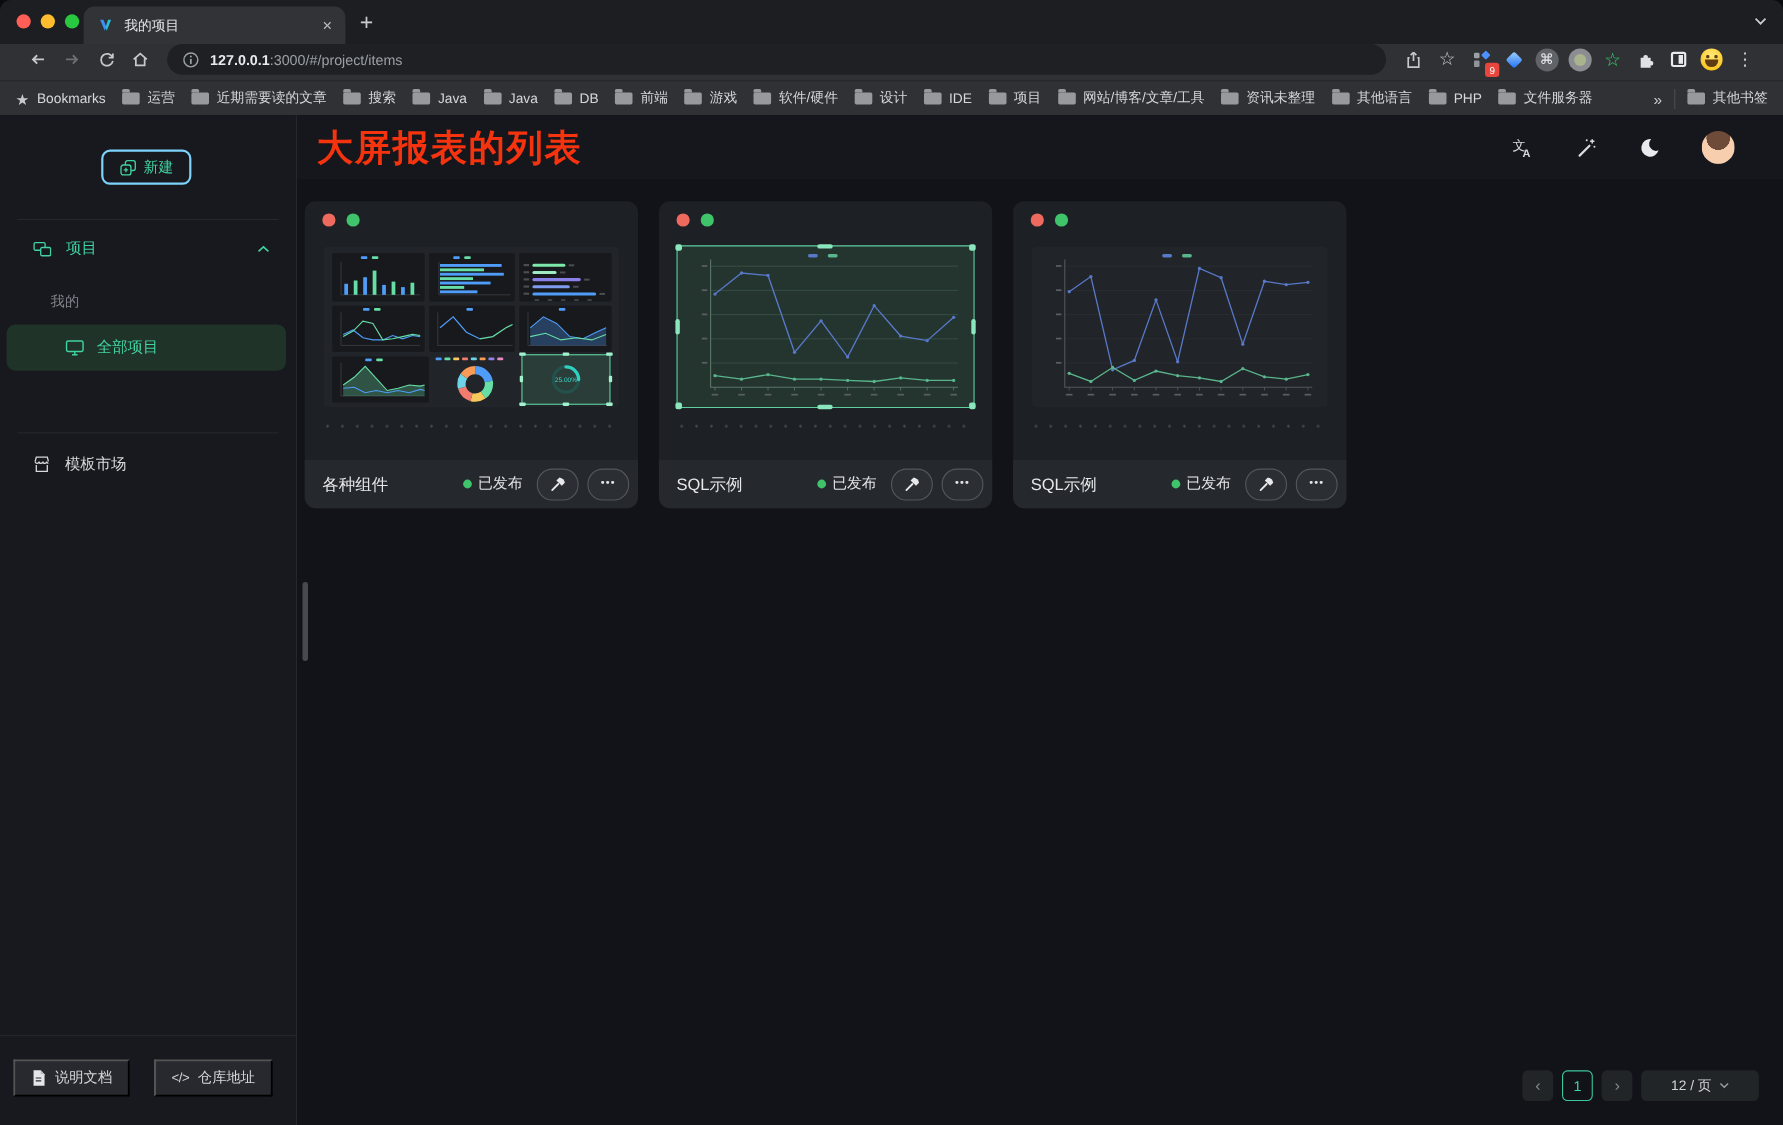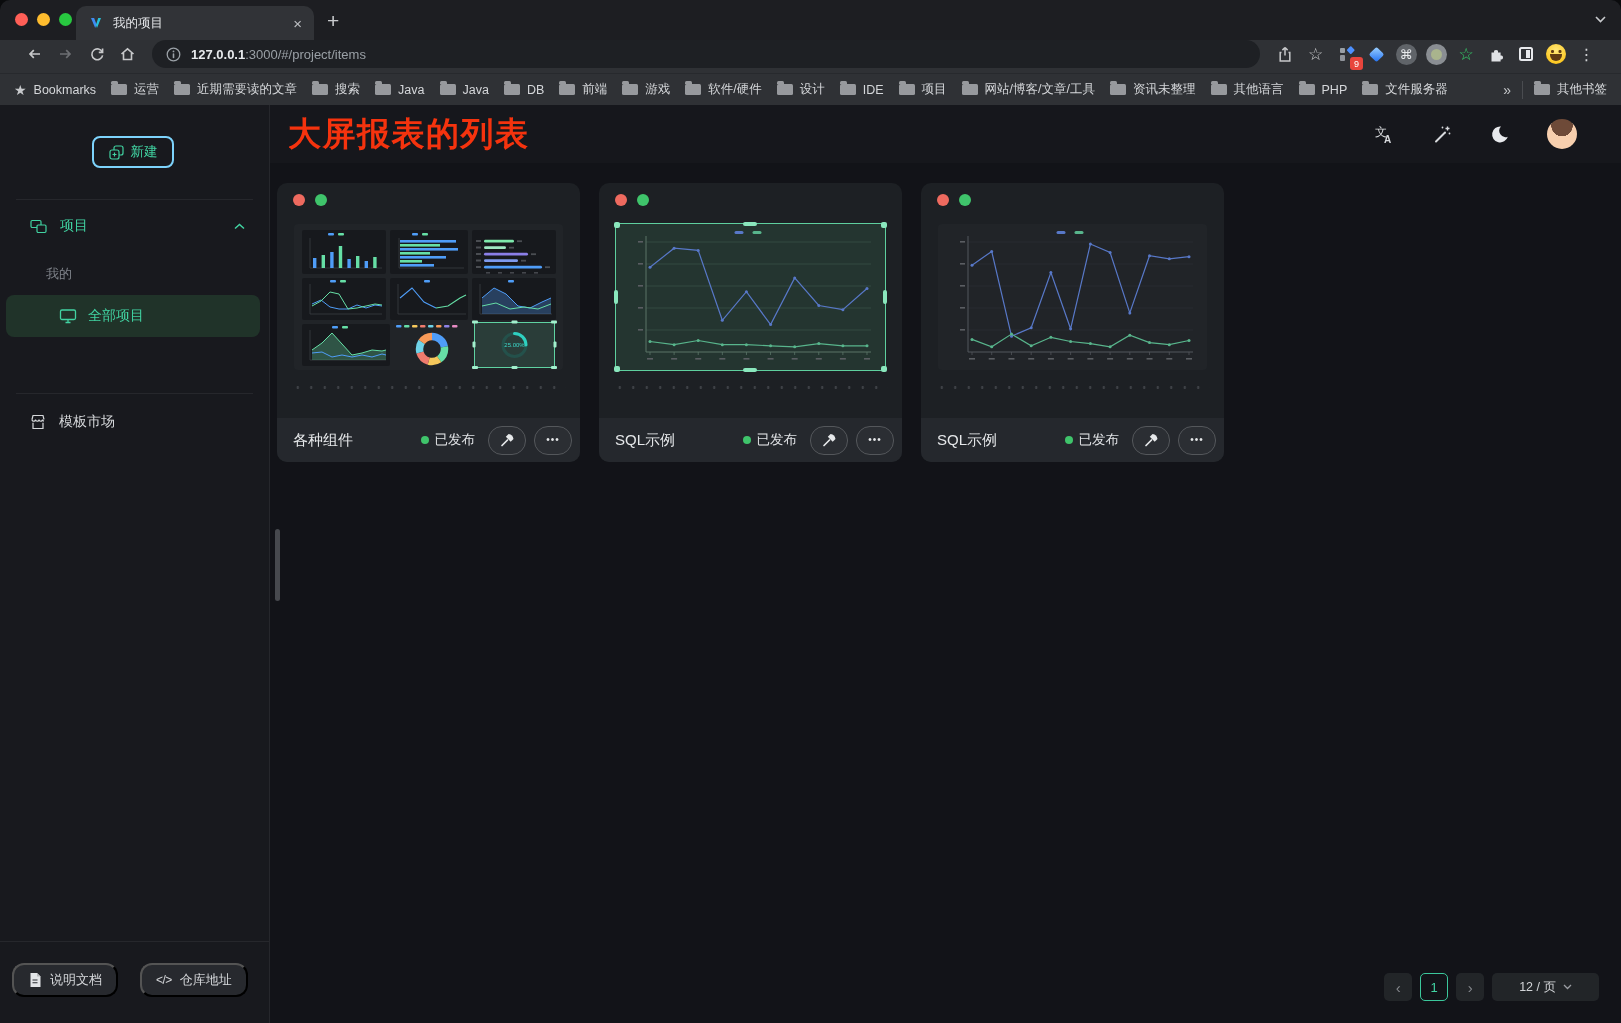--- a/index.html
+++ b/index.html
@@ -66,21 +66,21 @@
 .sb-div{position:absolute;left:16px;right:16px;height:1px;background:#26272c}
 .sb-row{position:absolute;left:0;right:0;display:flex;align-items:center;font-size:14px}
 .row-project{top:102px;height:38px;padding:0 24px 0 30px;gap:13px;color:#41d3a2}
 .row-project .chevron{margin-left:auto}
 .row-my{top:160px;left:46px;color:#7f838a;font-size:13px;position:absolute}
 .sb-item{position:absolute;left:6px;width:254px;height:42px;border-radius:8px;display:flex;align-items:center;
   gap:11px;padding-left:53px;font-size:14px;color:#d6d8db}
 .sb-item.sel{background:#203329;color:#41d3a2}
 .row-market{top:297px;height:40px;padding-left:30px;gap:13px;color:#d6d8db}
 .sb-bottom{position:absolute;left:0;right:0;bottom:0;height:82px;border-top:1px solid #26272c}
-.sb-btn{position:absolute;bottom:26px;height:34px;padding:0 14px;background:#27292e;border-radius:12px;
+.sb-btn{position:absolute;bottom:26px;height:34px;padding:0 14px;background:#27292e;border-radius:1px;
   color:#d6d8db;font-size:13px;display:flex;align-items:center;gap:8px}
 .btn-doc{left:12px}.btn-repo{left:140px}
 .code-ico{color:#d6d8db;font-size:12px;letter-spacing:-.5px}
 
 .main{flex:1;position:relative;background:#121318;min-width:0}
 .main-header{height:58px;background:#16171c;display:flex;align-items:center;padding:0 44px 0 18px}
 .page-title{color:#f5330e;font-size:33px;font-weight:700;letter-spacing:1.5px}
 .header-icons{margin-left:auto;display:flex;align-items:center;gap:38px}
 .avatar{width:30px;height:30px;border-radius:50%;
   background:radial-gradient(circle at 50% 22%,#6e4a38 0 38%,transparent 39%),#f7cfae}

